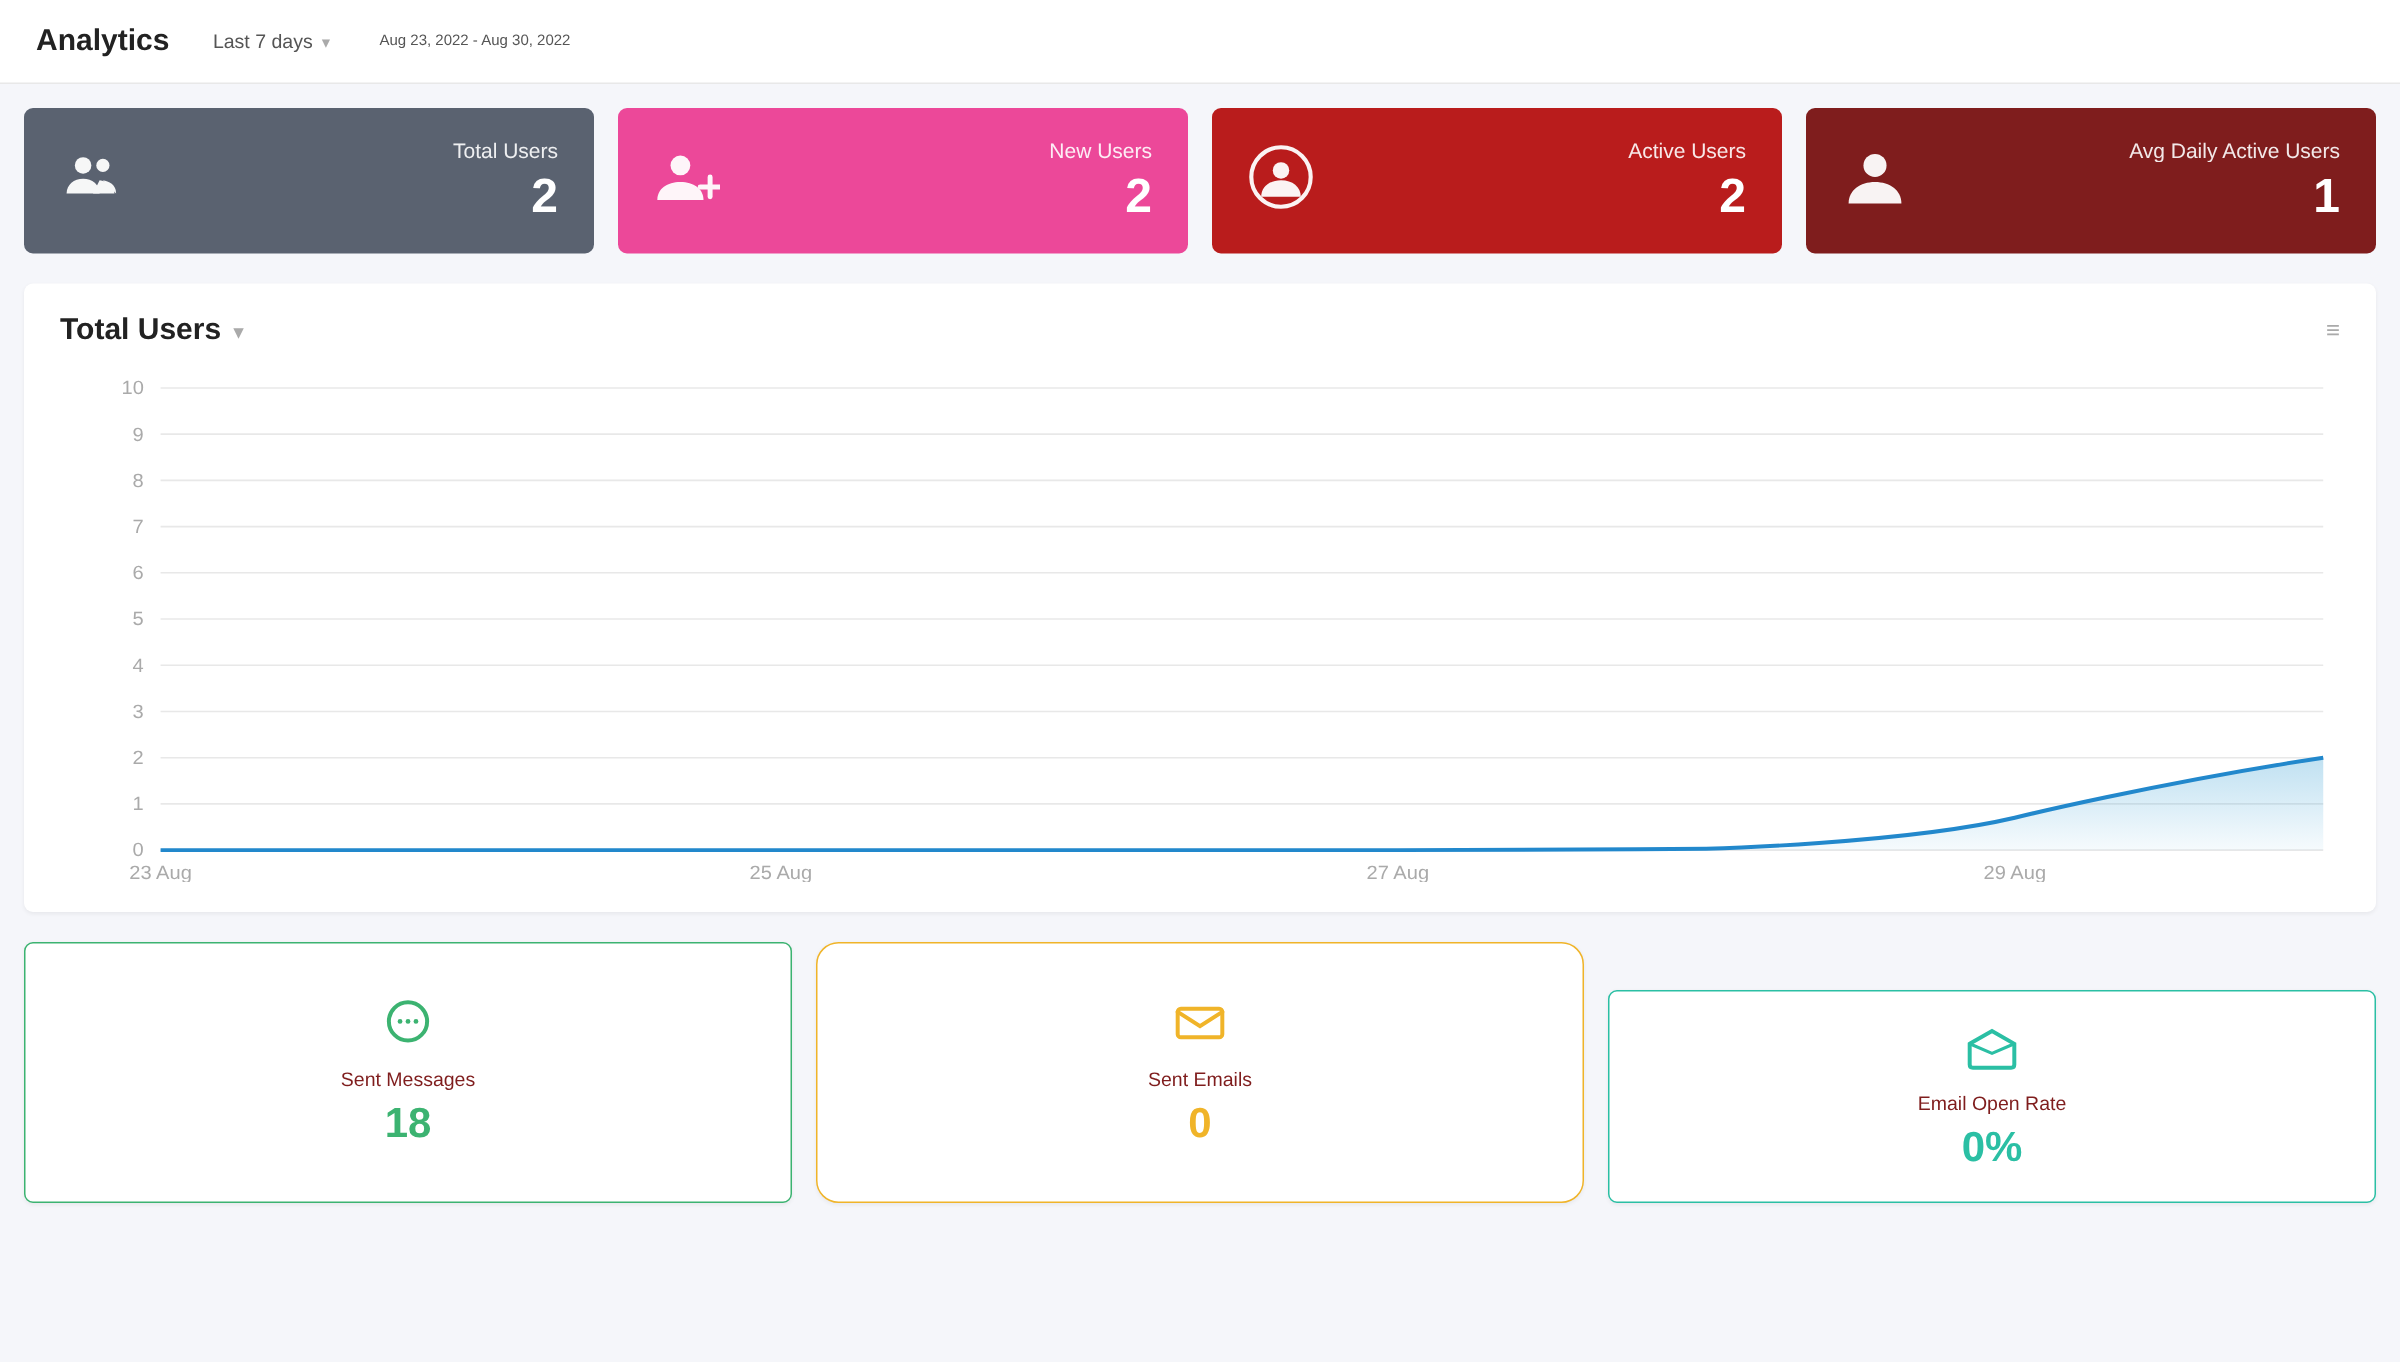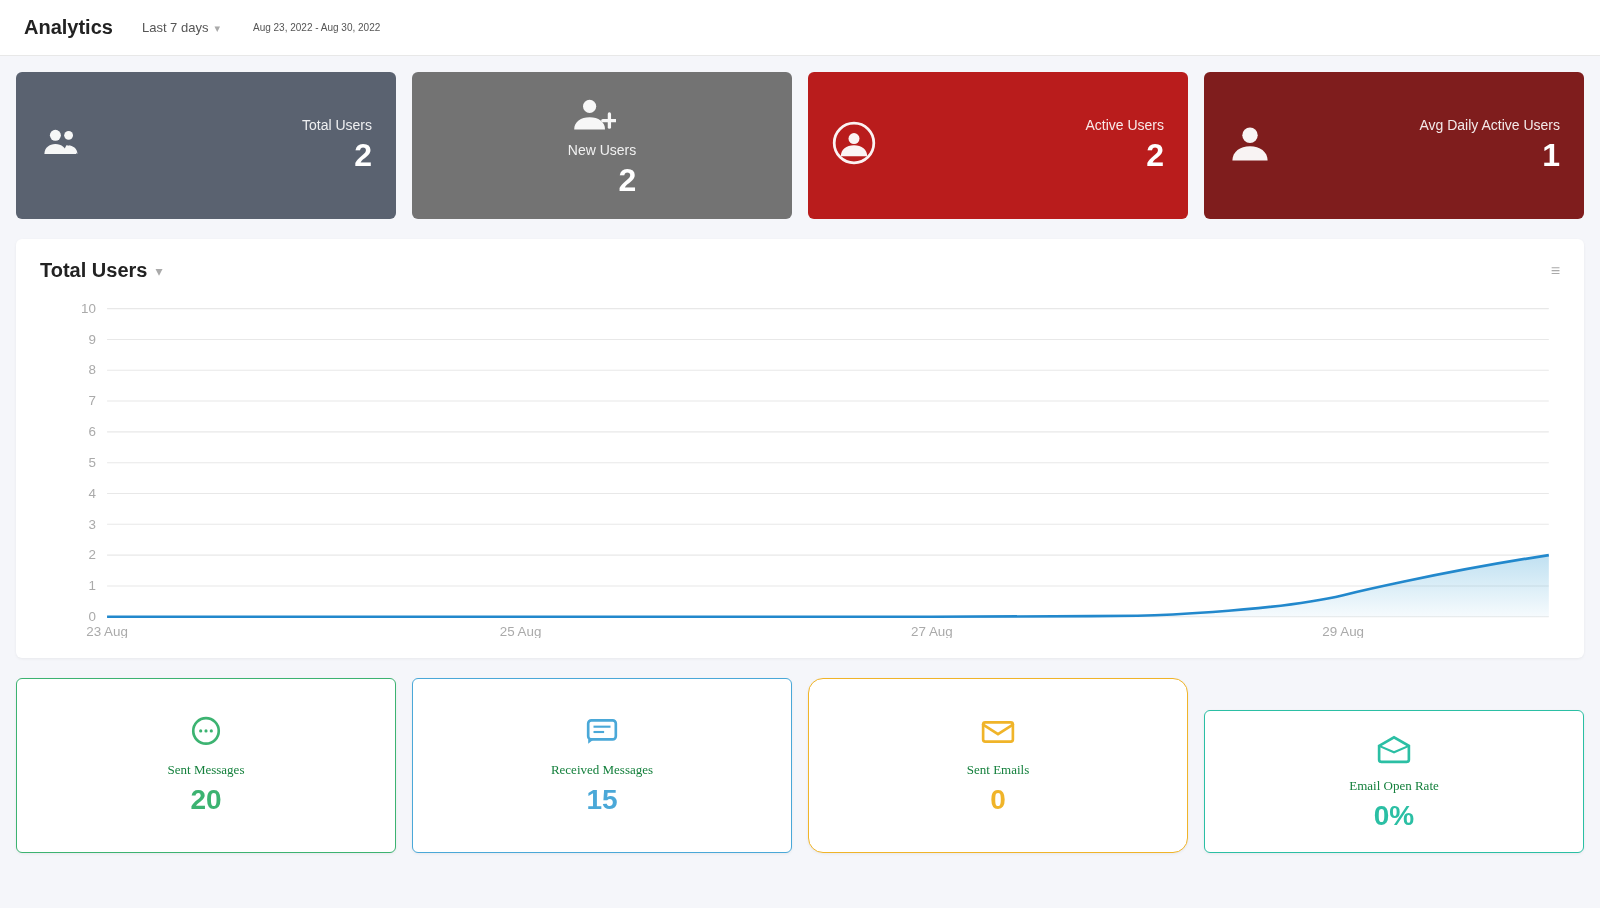--- a/index.html
+++ b/index.html
@@ -53,21 +53,21 @@
       border-radius: 6px;
       margin: 0 8px;
       color: #fff;
       position: relative;
       min-height: 96px;
     }
     .metric-card:first-child { margin-left: 0; }
     .metric-card:last-child { margin-right: 0; }
 
     .metric-card.dark-gray { background: #5a6270; }
-    .metric-card.green { background: #737373; flex-direction: column; }
+    .metric-card.green { background: #ec4899; }
     .metric-card.teal { background: #b91c1c; }
     .metric-card.blue { background: #7f1d1d; }
 
     .metric-icon {
       font-size: 36px;
       margin-right: 16px;
       opacity: 0.95;
       line-height: 1;
     }
     .metric-content {
@@ -156,24 +156,23 @@
     .bottom-card.blue-border { border-color: #4aa8d8; }
     .bottom-card.yellow-border { border-color: #f0b429; border-radius: 15px; }
     .bottom-card.teal-border { border-color: #2bbfa4; margin-top: 32px; }
 
     .bottom-card-icon {
       font-size: 28px;
       margin-bottom: 6px;
     }
     .bottom-card-label {
       font-size: 13px;
-      color: #15803d;
+      color: #7f1d1d;
       margin-bottom: 6px;
       text-align: center;
-      font-family: Liberation Serif, serif;
     }
     .bottom-card-value {
       font-size: 28px;
       font-weight: 600;
     }
     .bottom-card-value.green { color: #3cb371; }
     .bottom-card-value.blue { color: #4aa8d8; }
     .bottom-card-value.yellow { color: #f0b429; }
     .bottom-card-value.teal { color: #2bbfa4; }
 
@@ -330,35 +329,23 @@
   <div class="bottom-card green-border">
     <div class="bottom-card-icon green">
       <svg viewBox="0 0 32 32" fill="none" xmlns="http://www.w3.org/2000/svg" style="width:34px;height:34px;">
         <circle cx="16" cy="15" r="12" stroke="#3cb371" stroke-width="2.5"></circle>
         <circle cx="11" cy="15" r="1.5" fill="#3cb371"></circle>
         <circle cx="16" cy="15" r="1.5" fill="#3cb371"></circle>
         <circle cx="21" cy="15" r="1.5" fill="#3cb371"></circle>
       </svg>
     </div>
     <div class="bottom-card-label">Sent Messages</div>
-    <div class="bottom-card-value green">20</div>
-  </div>
-
-  <div class="bottom-card blue-border">
-    <div class="bottom-card-icon blue">
-      <svg viewBox="0 0 32 32" fill="none" xmlns="http://www.w3.org/2000/svg" style="width:34px;height:34px;">
-        <rect x="3" y="5" width="26" height="18" rx="3" stroke="#4aa8d8" stroke-width="2.5"></rect>
-        <line x1="8" y1="11" x2="24" y2="11" stroke="#4aa8d8" stroke-width="2"></line>
-        <line x1="8" y1="16" x2="18" y2="16" stroke="#4aa8d8" stroke-width="2"></line>
-        <path d="M3 27 L8 23 L3 23 Z" fill="#4aa8d8"></path>
-      </svg>
-    </div>
-    <div class="bottom-card-label">Received Messages</div>
-    <div class="bottom-card-value blue">15</div>
-  </div>
+    <div class="bottom-card-value green">18</div>
+  </div>
+
 
   <div class="bottom-card yellow-border">
     <div class="bottom-card-icon yellow">
       <svg viewBox="0 0 32 32" fill="none" xmlns="http://www.w3.org/2000/svg" style="width:34px;height:34px;">
         <rect x="2" y="7" width="28" height="18" rx="2" stroke="#f0b429" stroke-width="2.5"></rect>
         <path d="M2 9 L16 18 L30 9" stroke="#f0b429" stroke-width="2.5" stroke-linecap="round"></path>
       </svg>
     </div>
     <div class="bottom-card-label">Sent Emails</div>
     <div class="bottom-card-value yellow">0</div>

